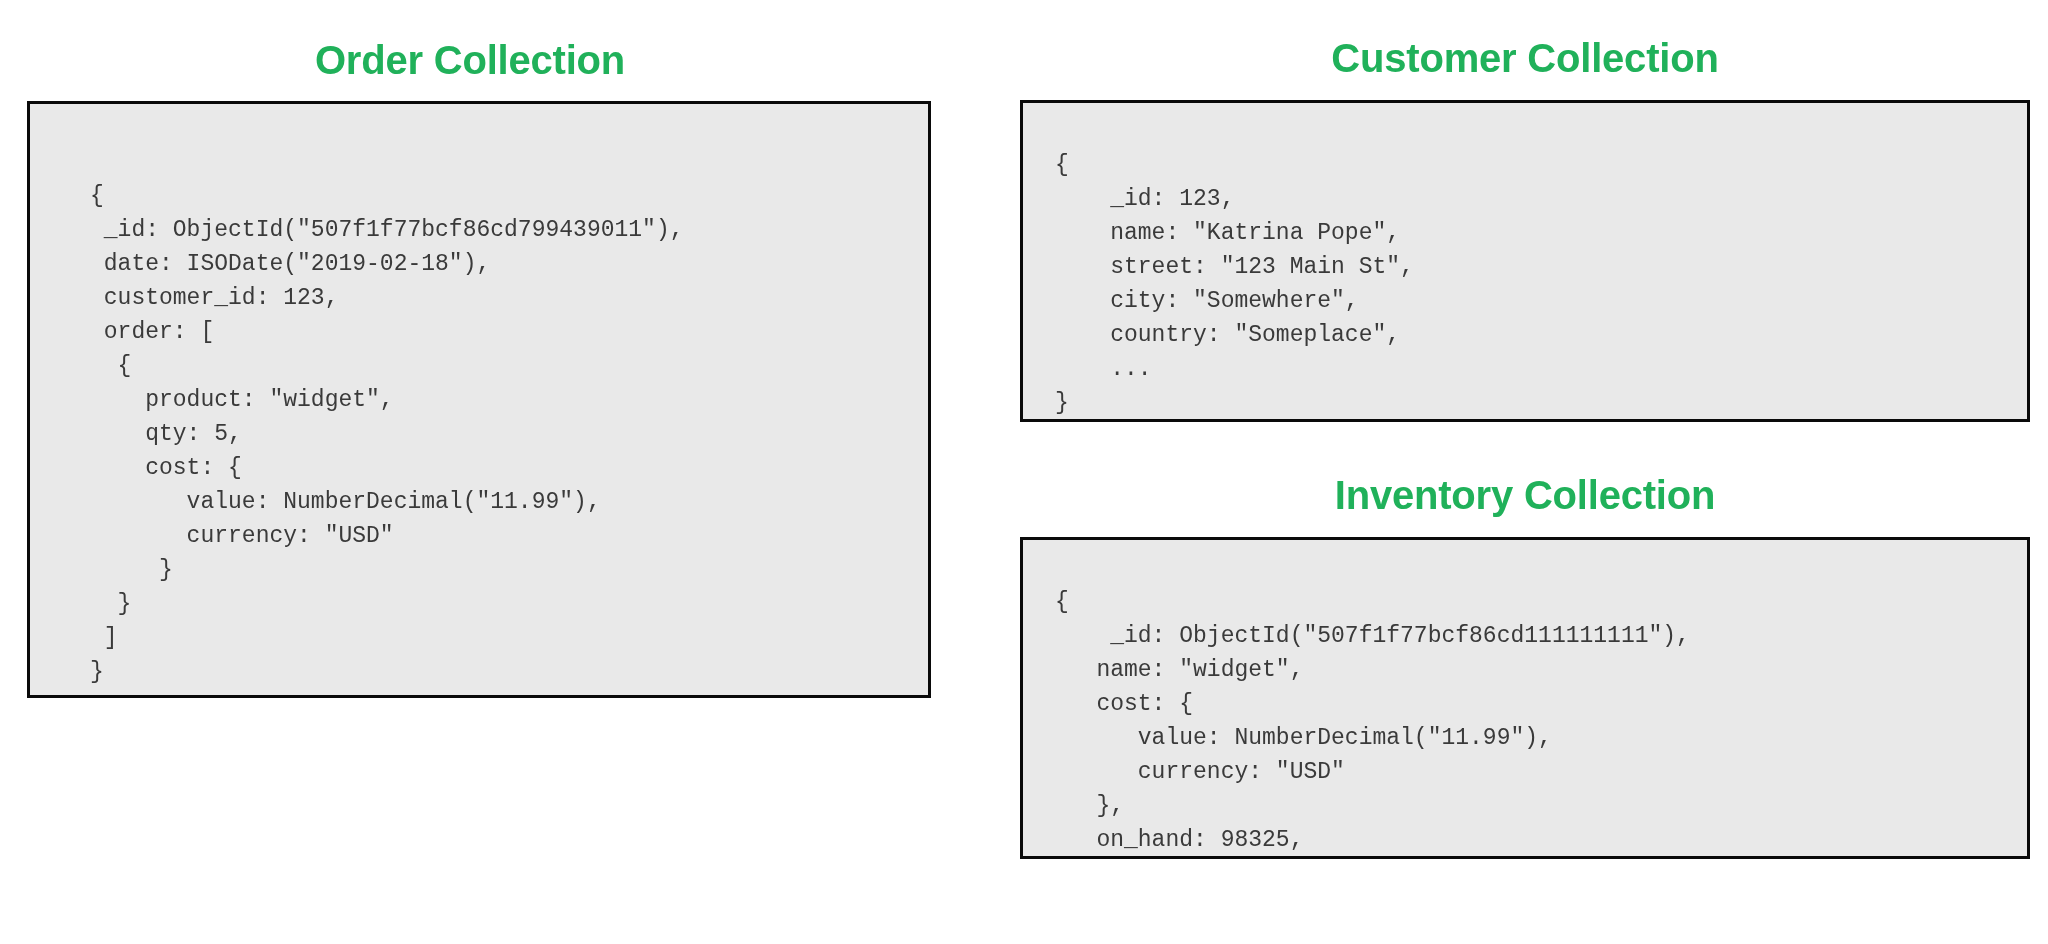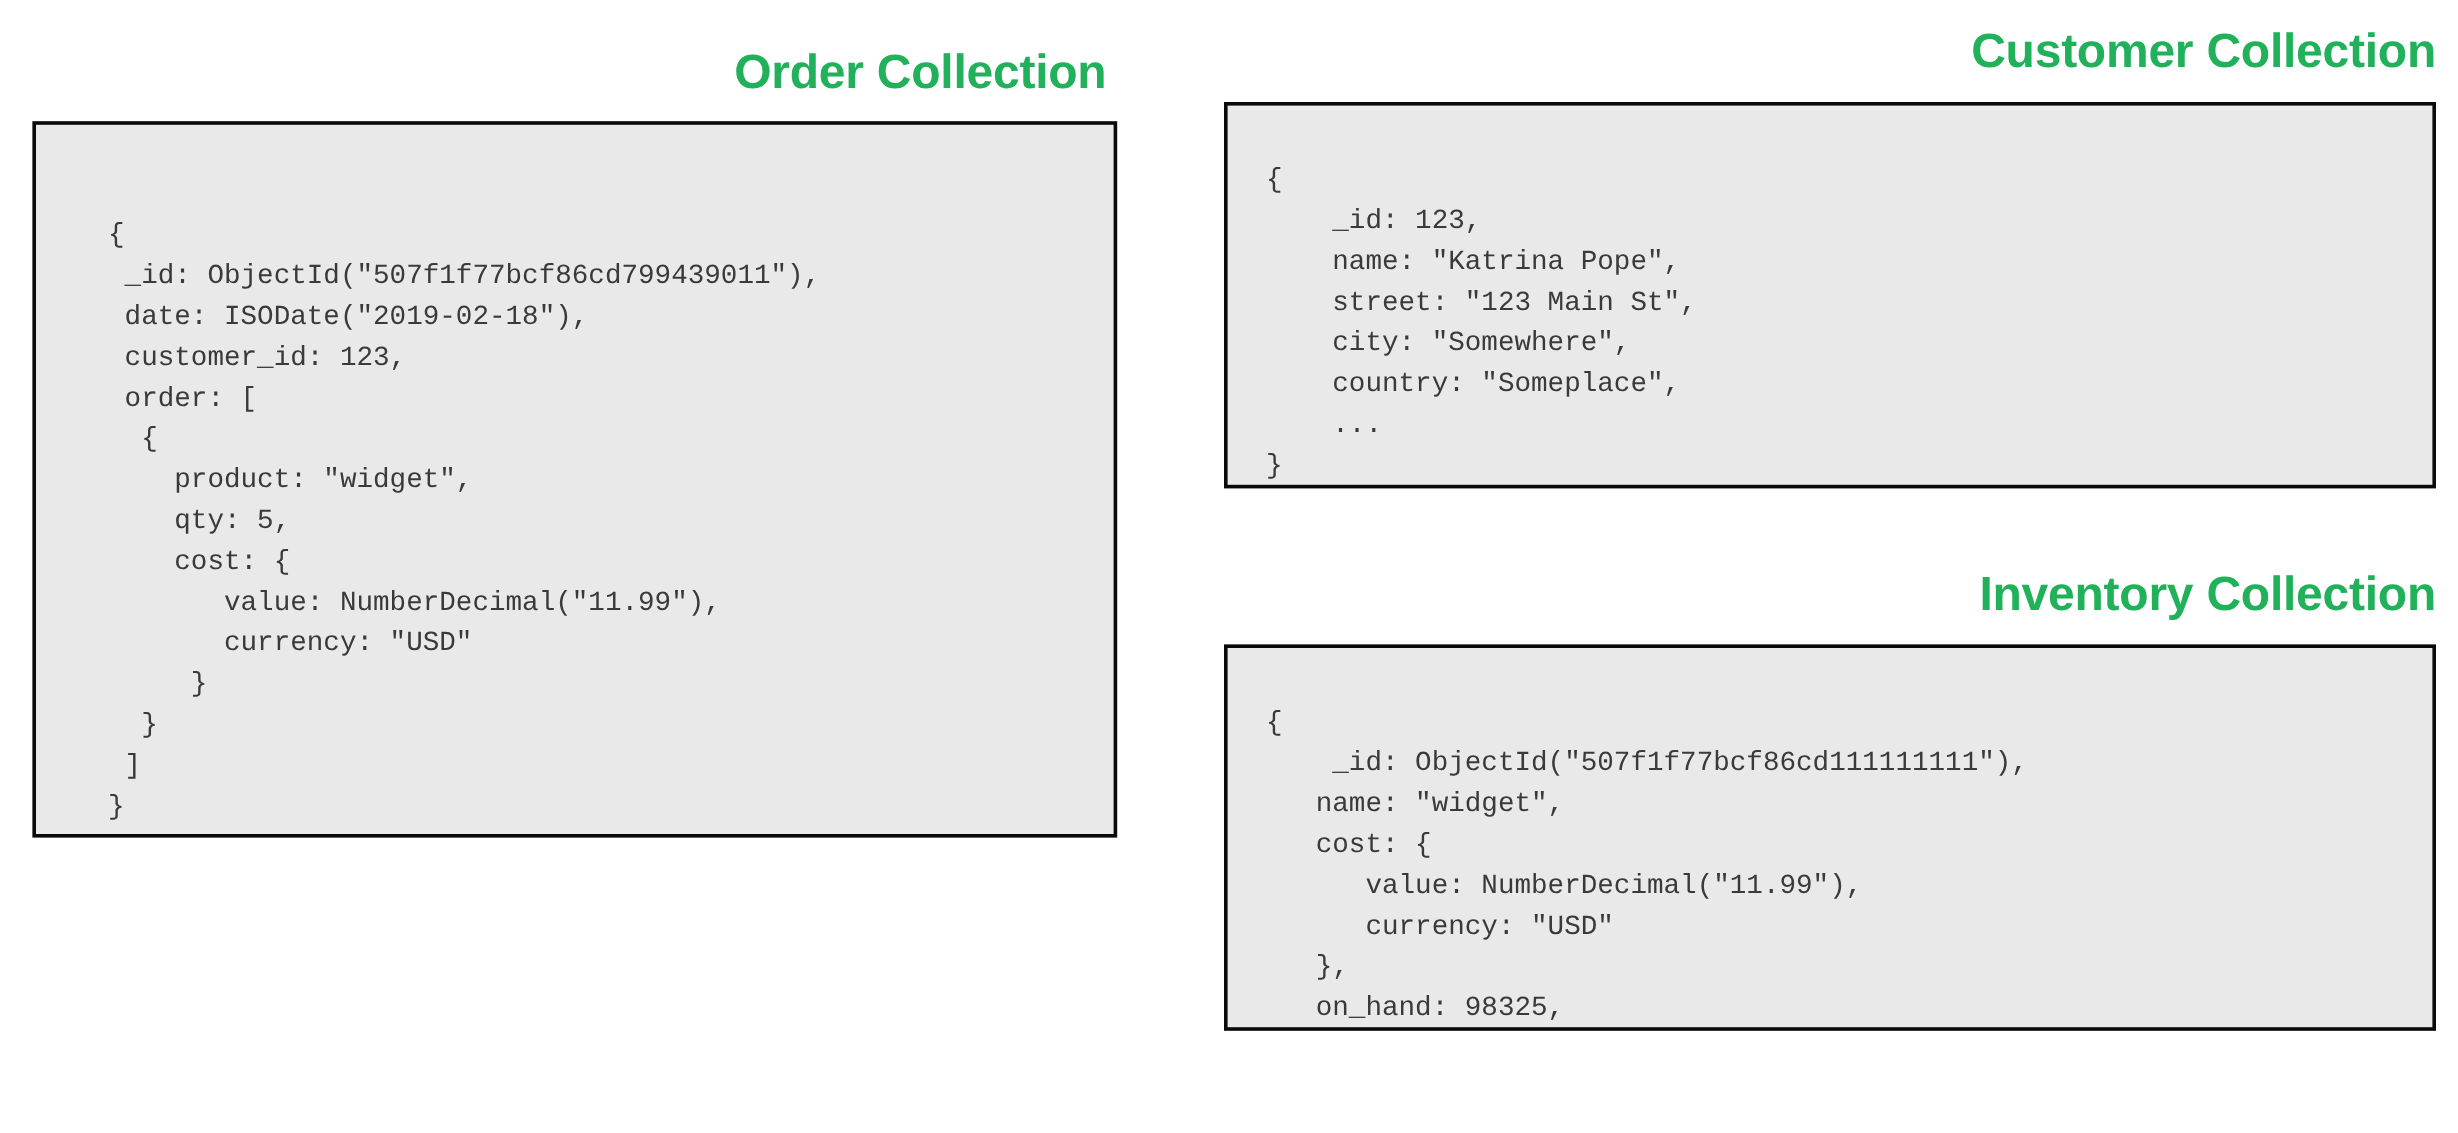--- a/index.html
+++ b/index.html
@@ -19,21 +19,21 @@
   .panel {
     position: absolute;
   }
 
   .panel-title {
     font-family: "Liberation Sans", sans-serif;
     font-weight: bold;
     font-size: 40px;
     line-height: 44px;
     color: #20b15a;
-    text-align: right;
+    text-align: center;
     letter-spacing: -0.2px;
     white-space: pre;
   }
 
   .code-box {
     background: #e9e9e9;
     border: 3px solid #0a0a0a;
     box-sizing: border-box;
     overflow: hidden;
   }
@@ -60,21 +60,21 @@
   #order-panel .code-box {
     margin-top: 19px;
     width: 904px;
     height: 597px;
     padding: 52px 0 0 60px;
   }
 
   
   #customer-panel {
     left: 1020px;
-    top: 21px;
+    top: 36px;
     width: 1010px;
   }
   #customer-panel .panel-title {
     width: 1010px;
   }
   #customer-panel .code-box {
     margin-top: 20px;
     width: 1010px;
     height: 322px;
     padding: 22px 0 0 32px;

